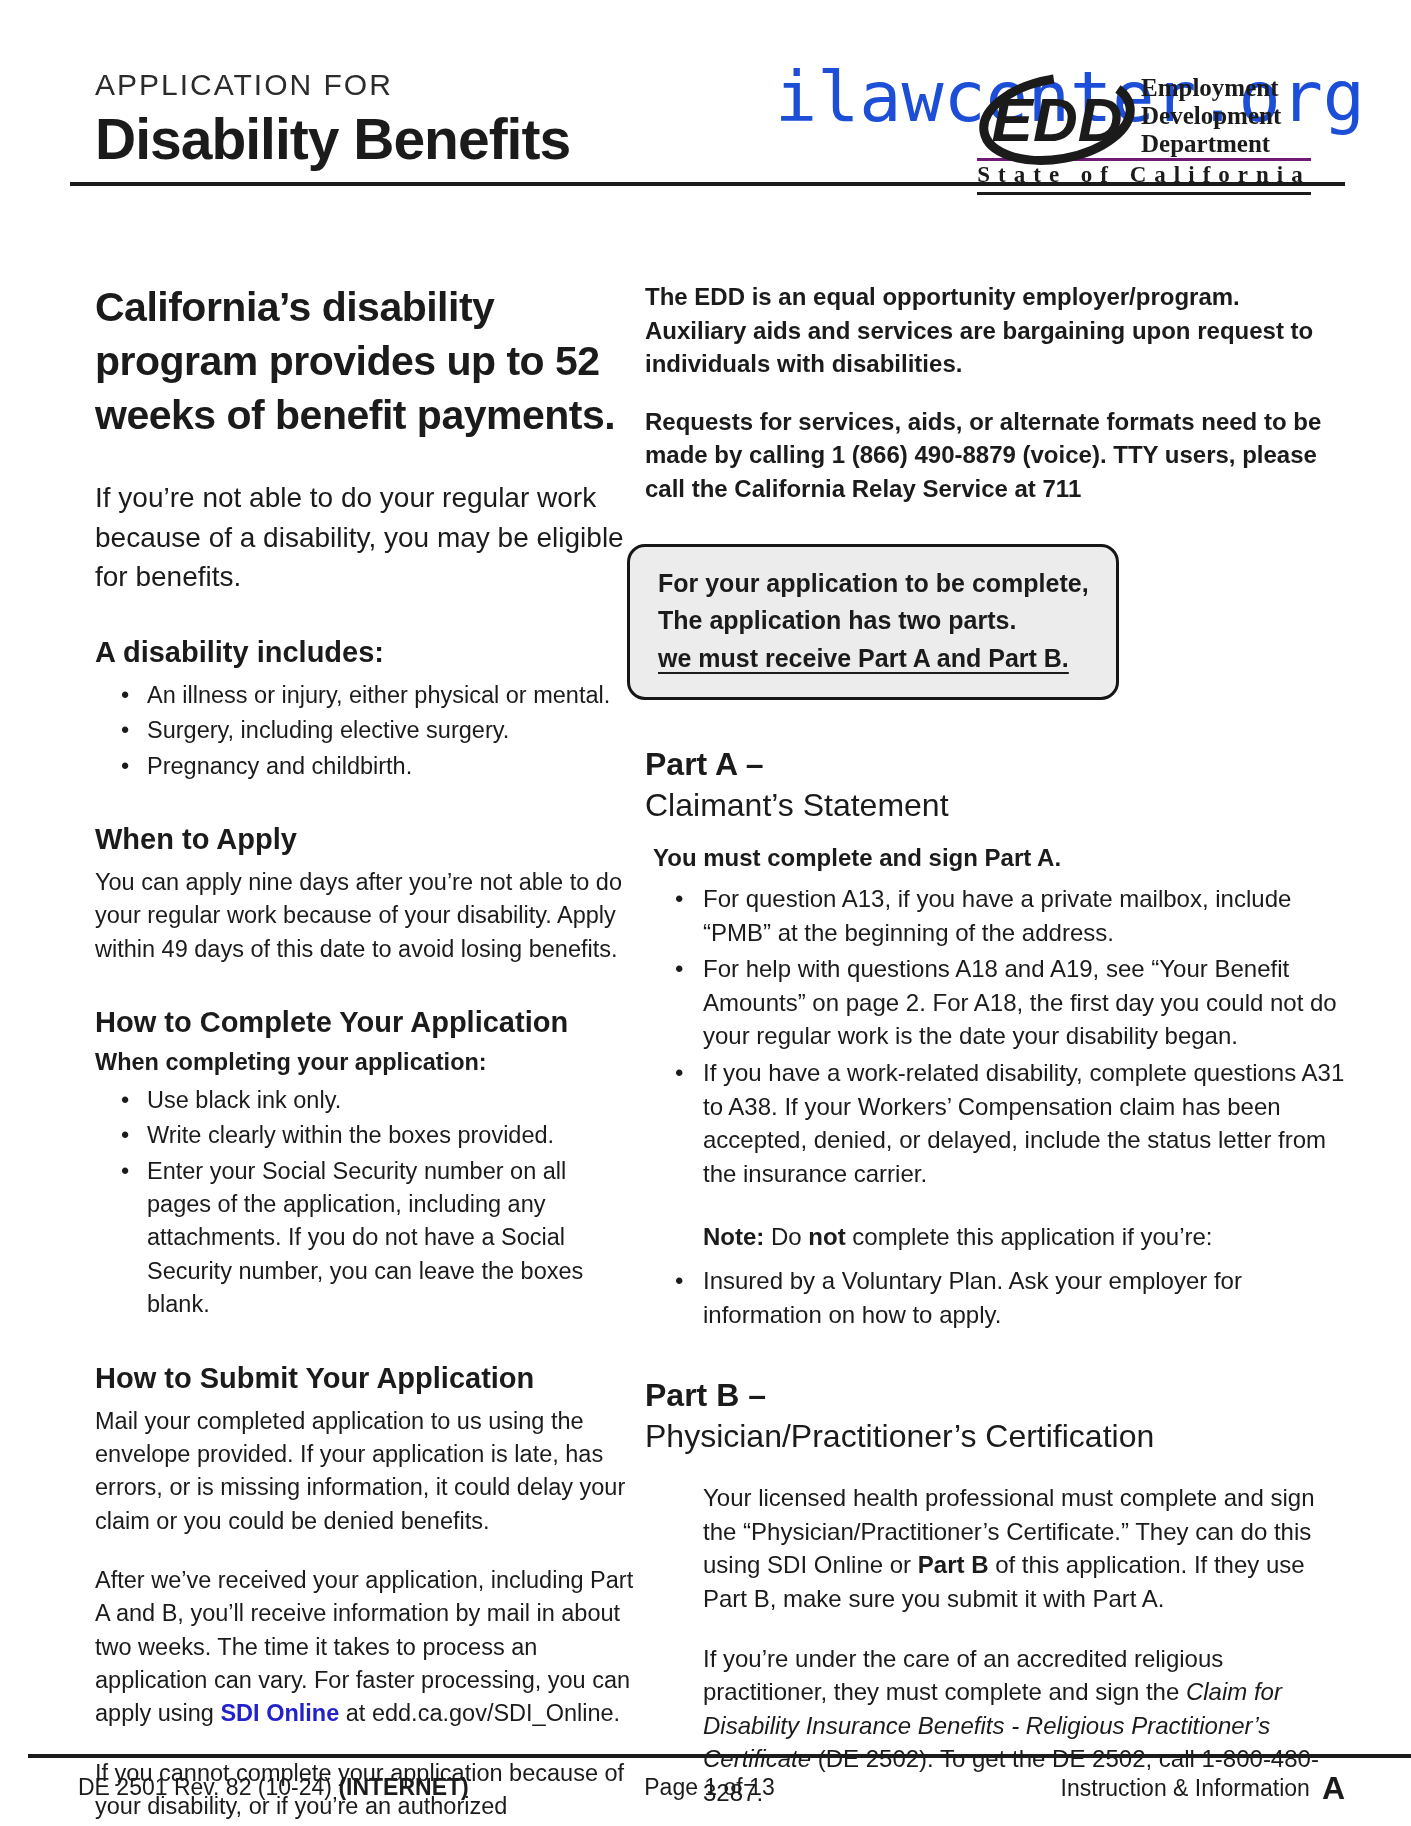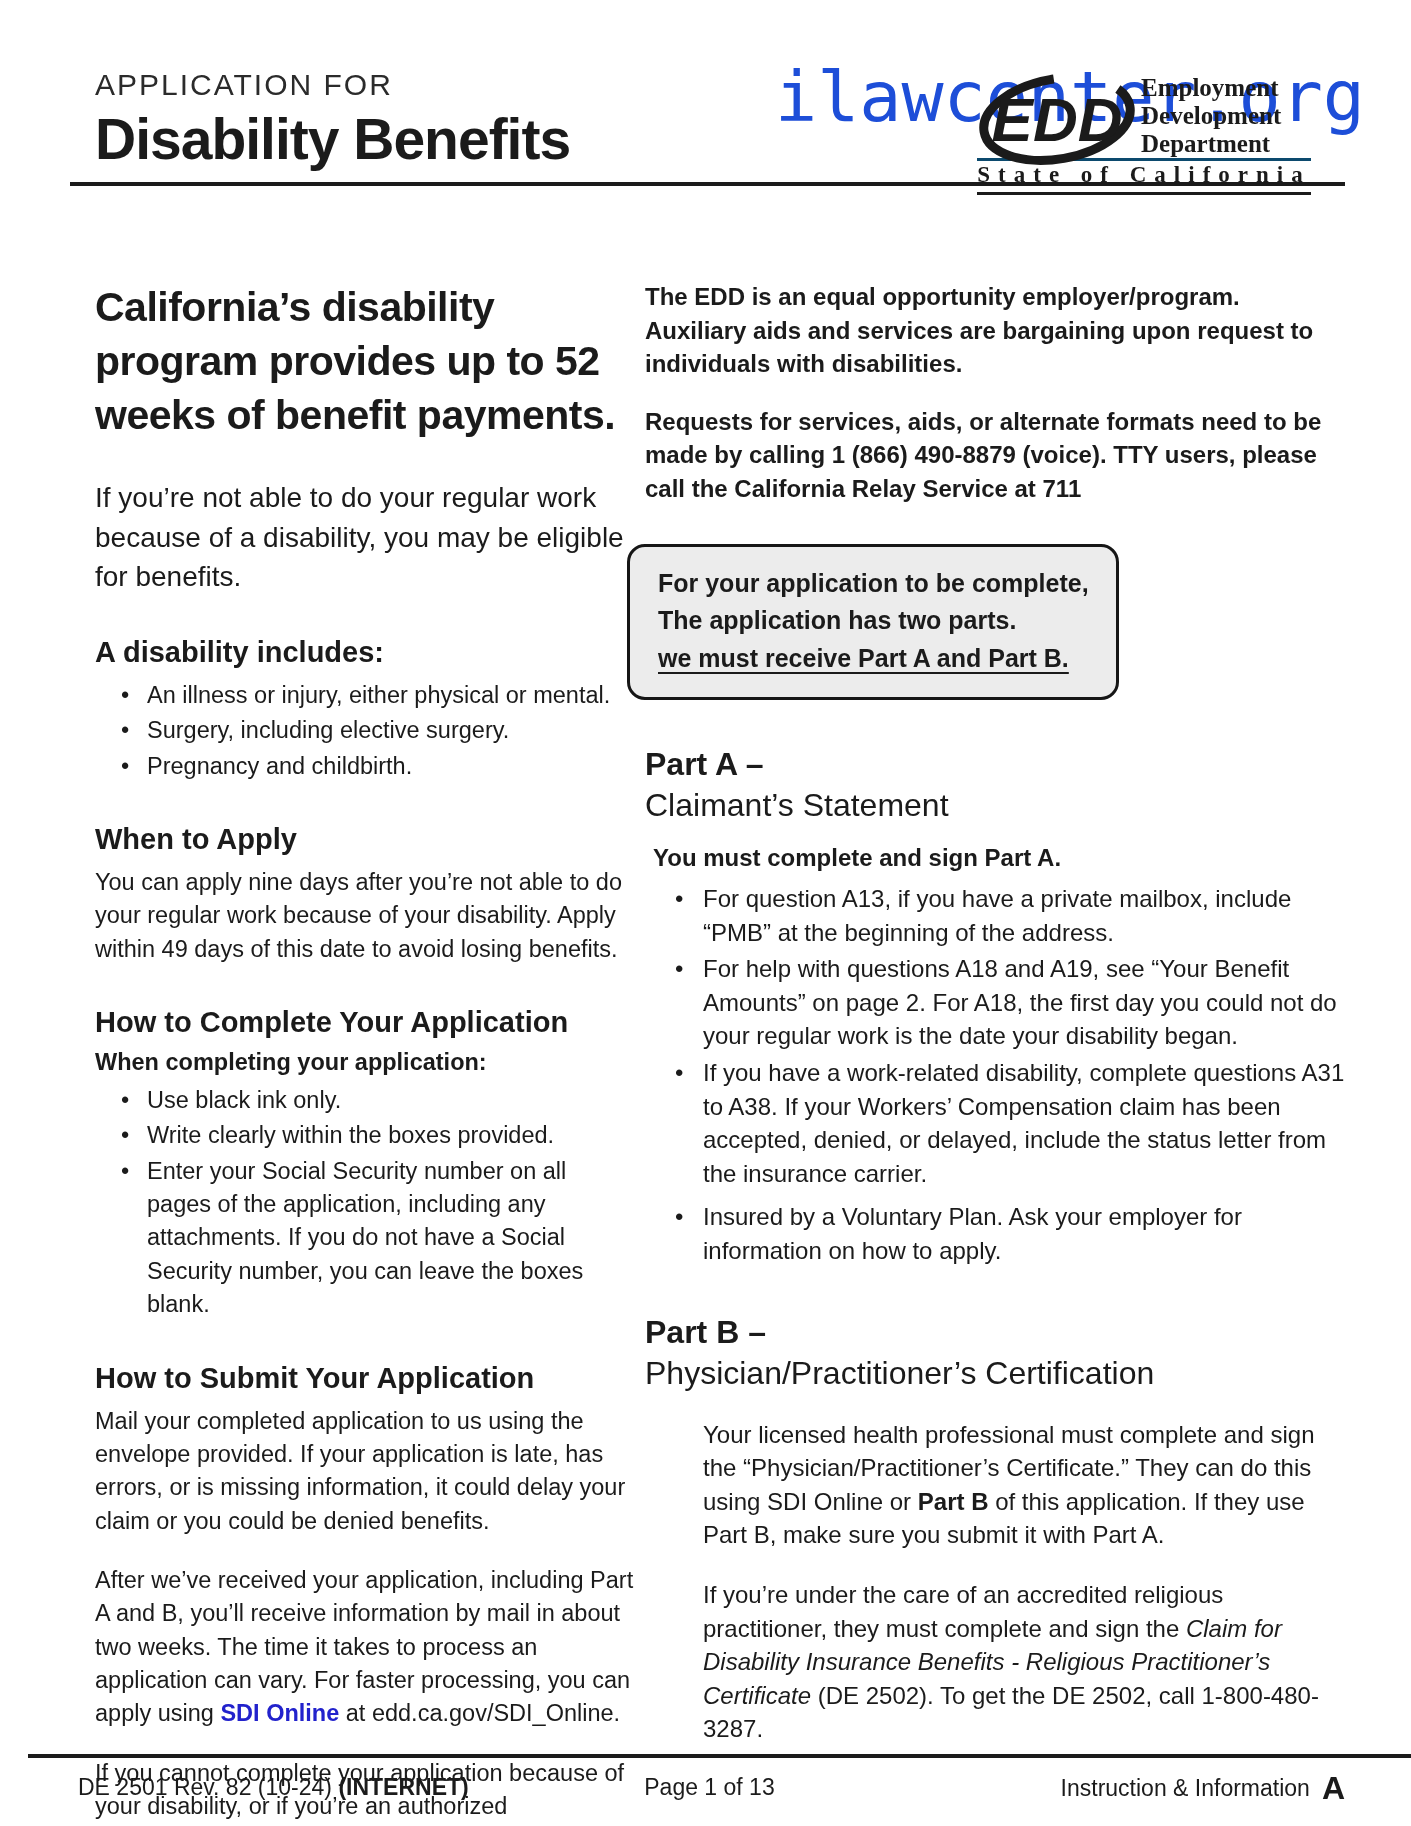--- a/index.html
+++ b/index.html
@@ -23,21 +23,21 @@
 
   .edd-logo { position:absolute; top:70px; right:100px; width:334px; z-index:2; }
   .edd-top { display:flex; align-items:flex-end; }
   .edd-mark { flex:none; }
   .edd-dept {
     font-family:"Liberation Serif", serif; font-weight:bold;
     font-size:25px; line-height:1.12; margin-left:4px; padding-bottom:10px;
     color:#1b1b1b; white-space:nowrap;
   }
   .edd-state {
-    border-top:3px solid #0c4a6e; border-bottom:3px solid #1b1b1b;
+    border-top:3px solid #701a75; border-bottom:3px solid #1b1b1b;
     font-family:"Liberation Serif", serif; font-weight:bold; font-size:23px;
     letter-spacing:8px; text-align:center; padding:1px 0 4px; margin-top:-10px;
     white-space:nowrap;
   }
   .header-rule { position:absolute; left:70px; right:66px; top:182px; height:4px; background:#1b1b1b; }
 
   
   .columns { display:flex; padding:0 66px 0 95px; }
   .col-left  { width:540px; flex:none; }
   .col-right { flex:1; padding-left:10px; }
@@ -163,20 +163,21 @@
         <div class="ph-rest">Claimant’s Statement</div>
       </div>
       <div class="must">You must complete and sign Part A.</div>
 
       <ul class="r-bullets">
         <li>For question A13, if you have a private mailbox, include “PMB” at the beginning of the address.</li>
         <li>For help with questions A18 and A19, see “Your Benefit Amounts” on page 2. For A18, the first day you could not do your regular work is the date your disability began.</li>
         <li>If you have a work-related disability, complete questions A31 to A38. If your Workers’ Compensation claim has been accepted, denied, or delayed, include the status letter from the insurance carrier.</li>
       </ul>
 
+      <div class="note-line"><b>Note:</b><span> Do </span><b>not</b><span> complete this application if you’re:</span></div>
 
       <ul class="r-bullets">
         <li>Insured by a Voluntary Plan. Ask your employer for information on how to apply.</li>
       </ul>
 
       <div class="part-head">
         <div class="ph-bold">Part B –</div>
         <div class="ph-rest">Physician/Practitioner’s Certification</div>
       </div>
 

